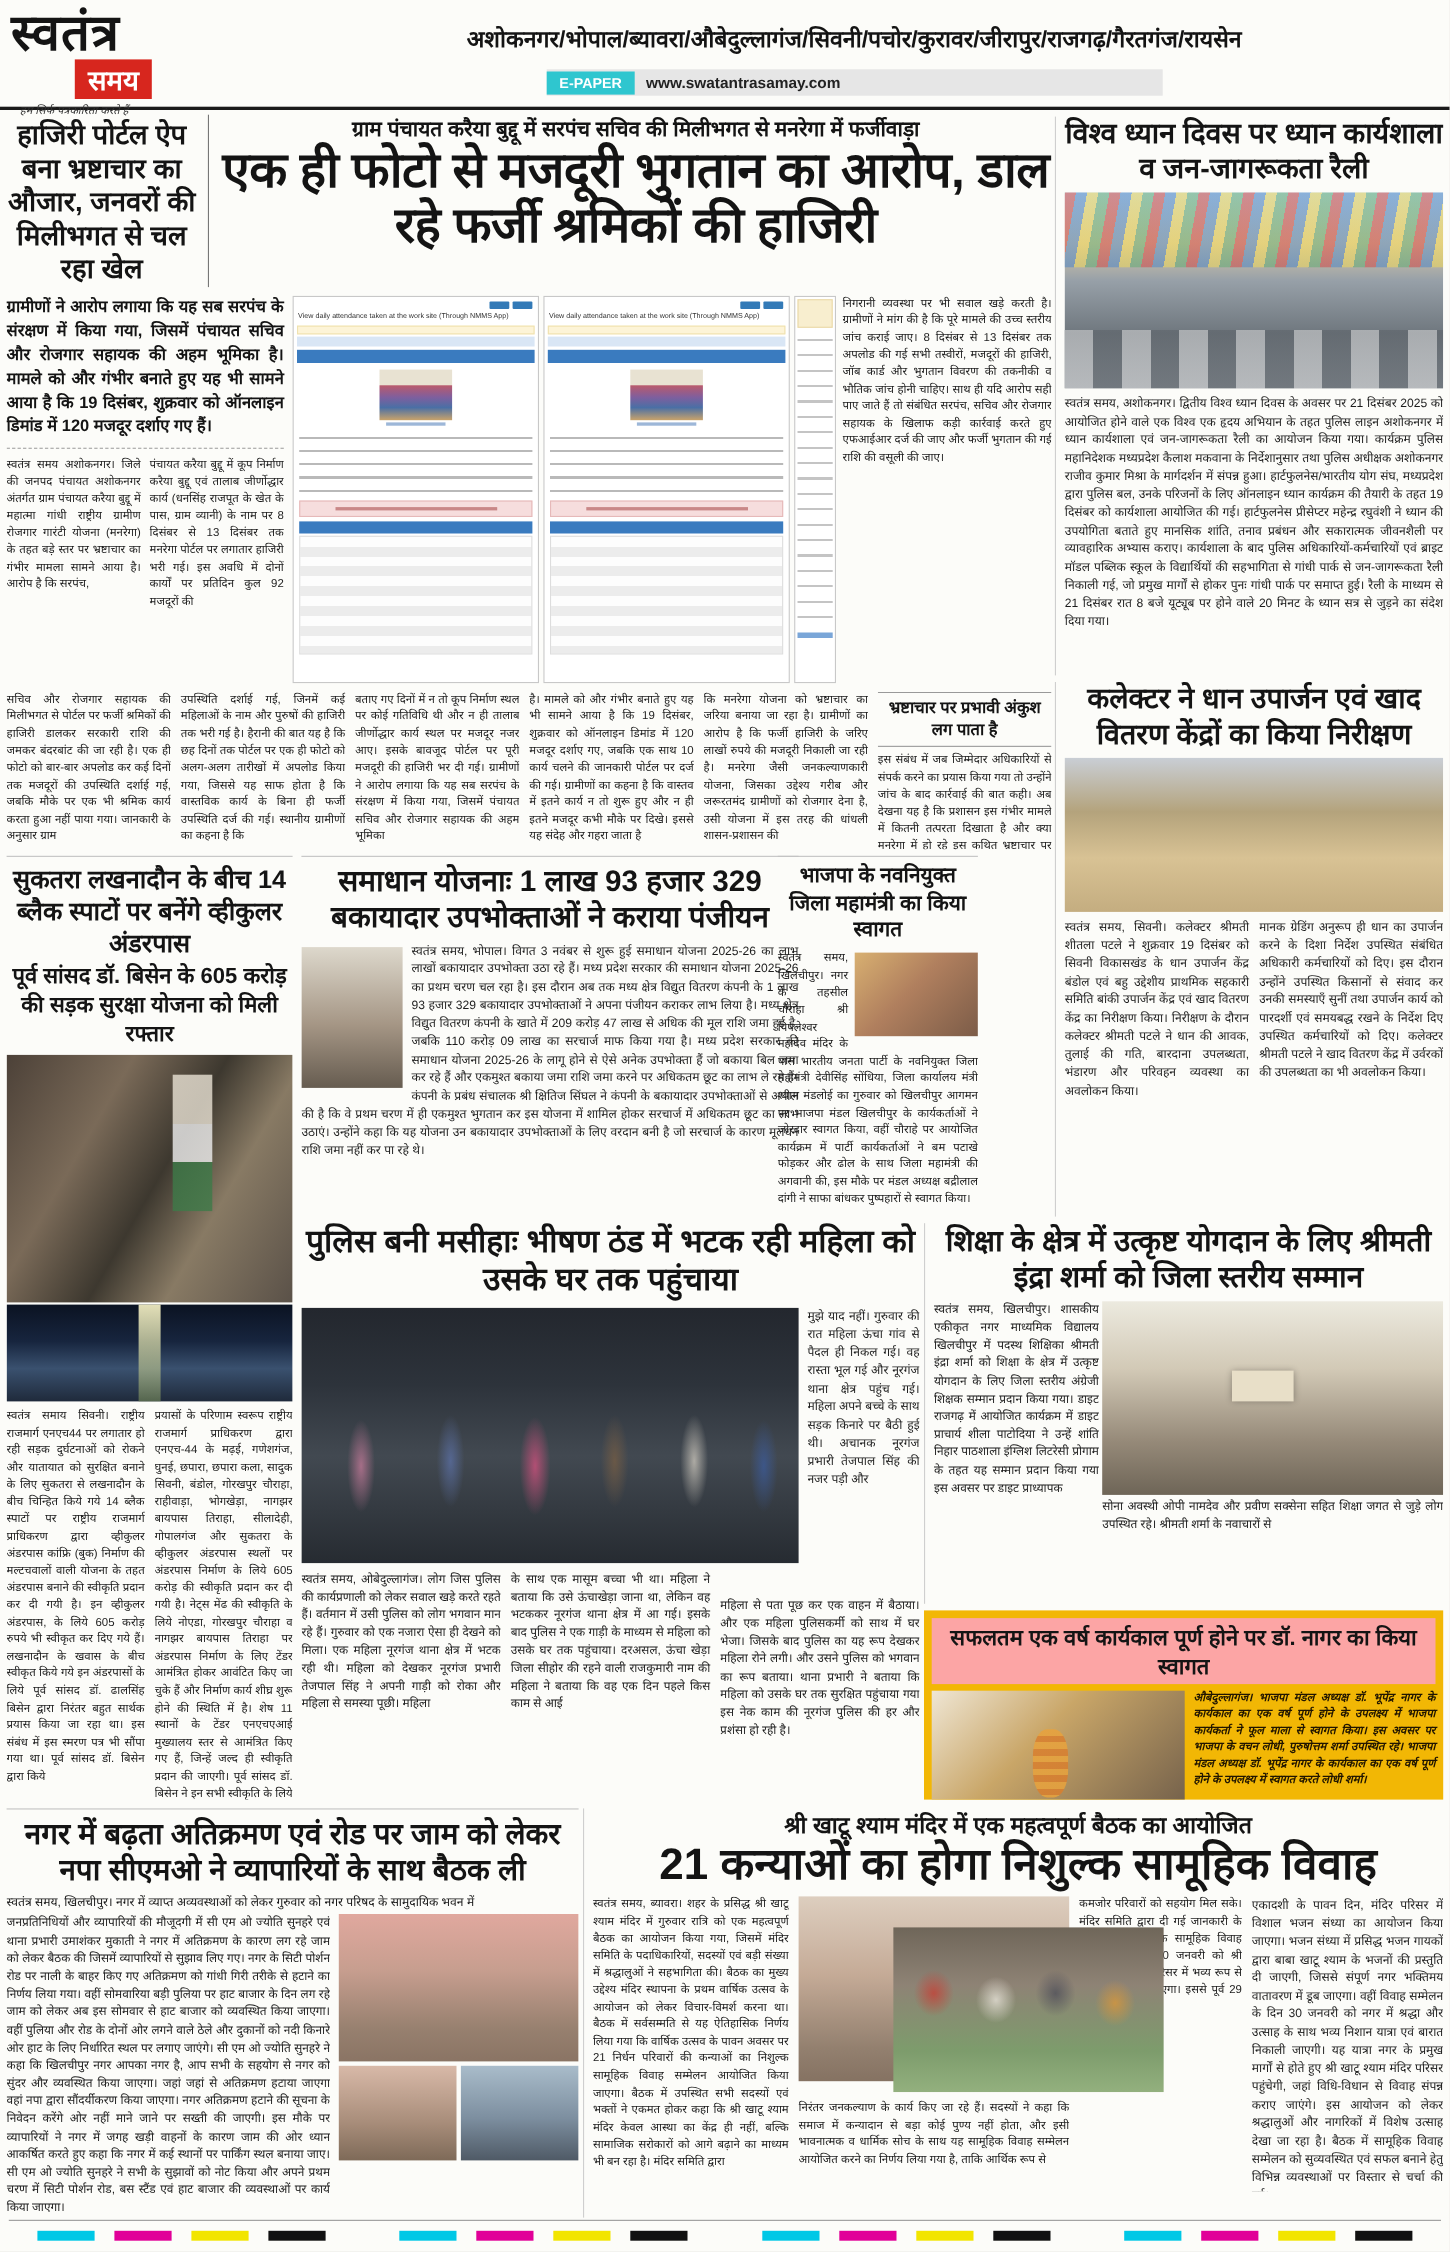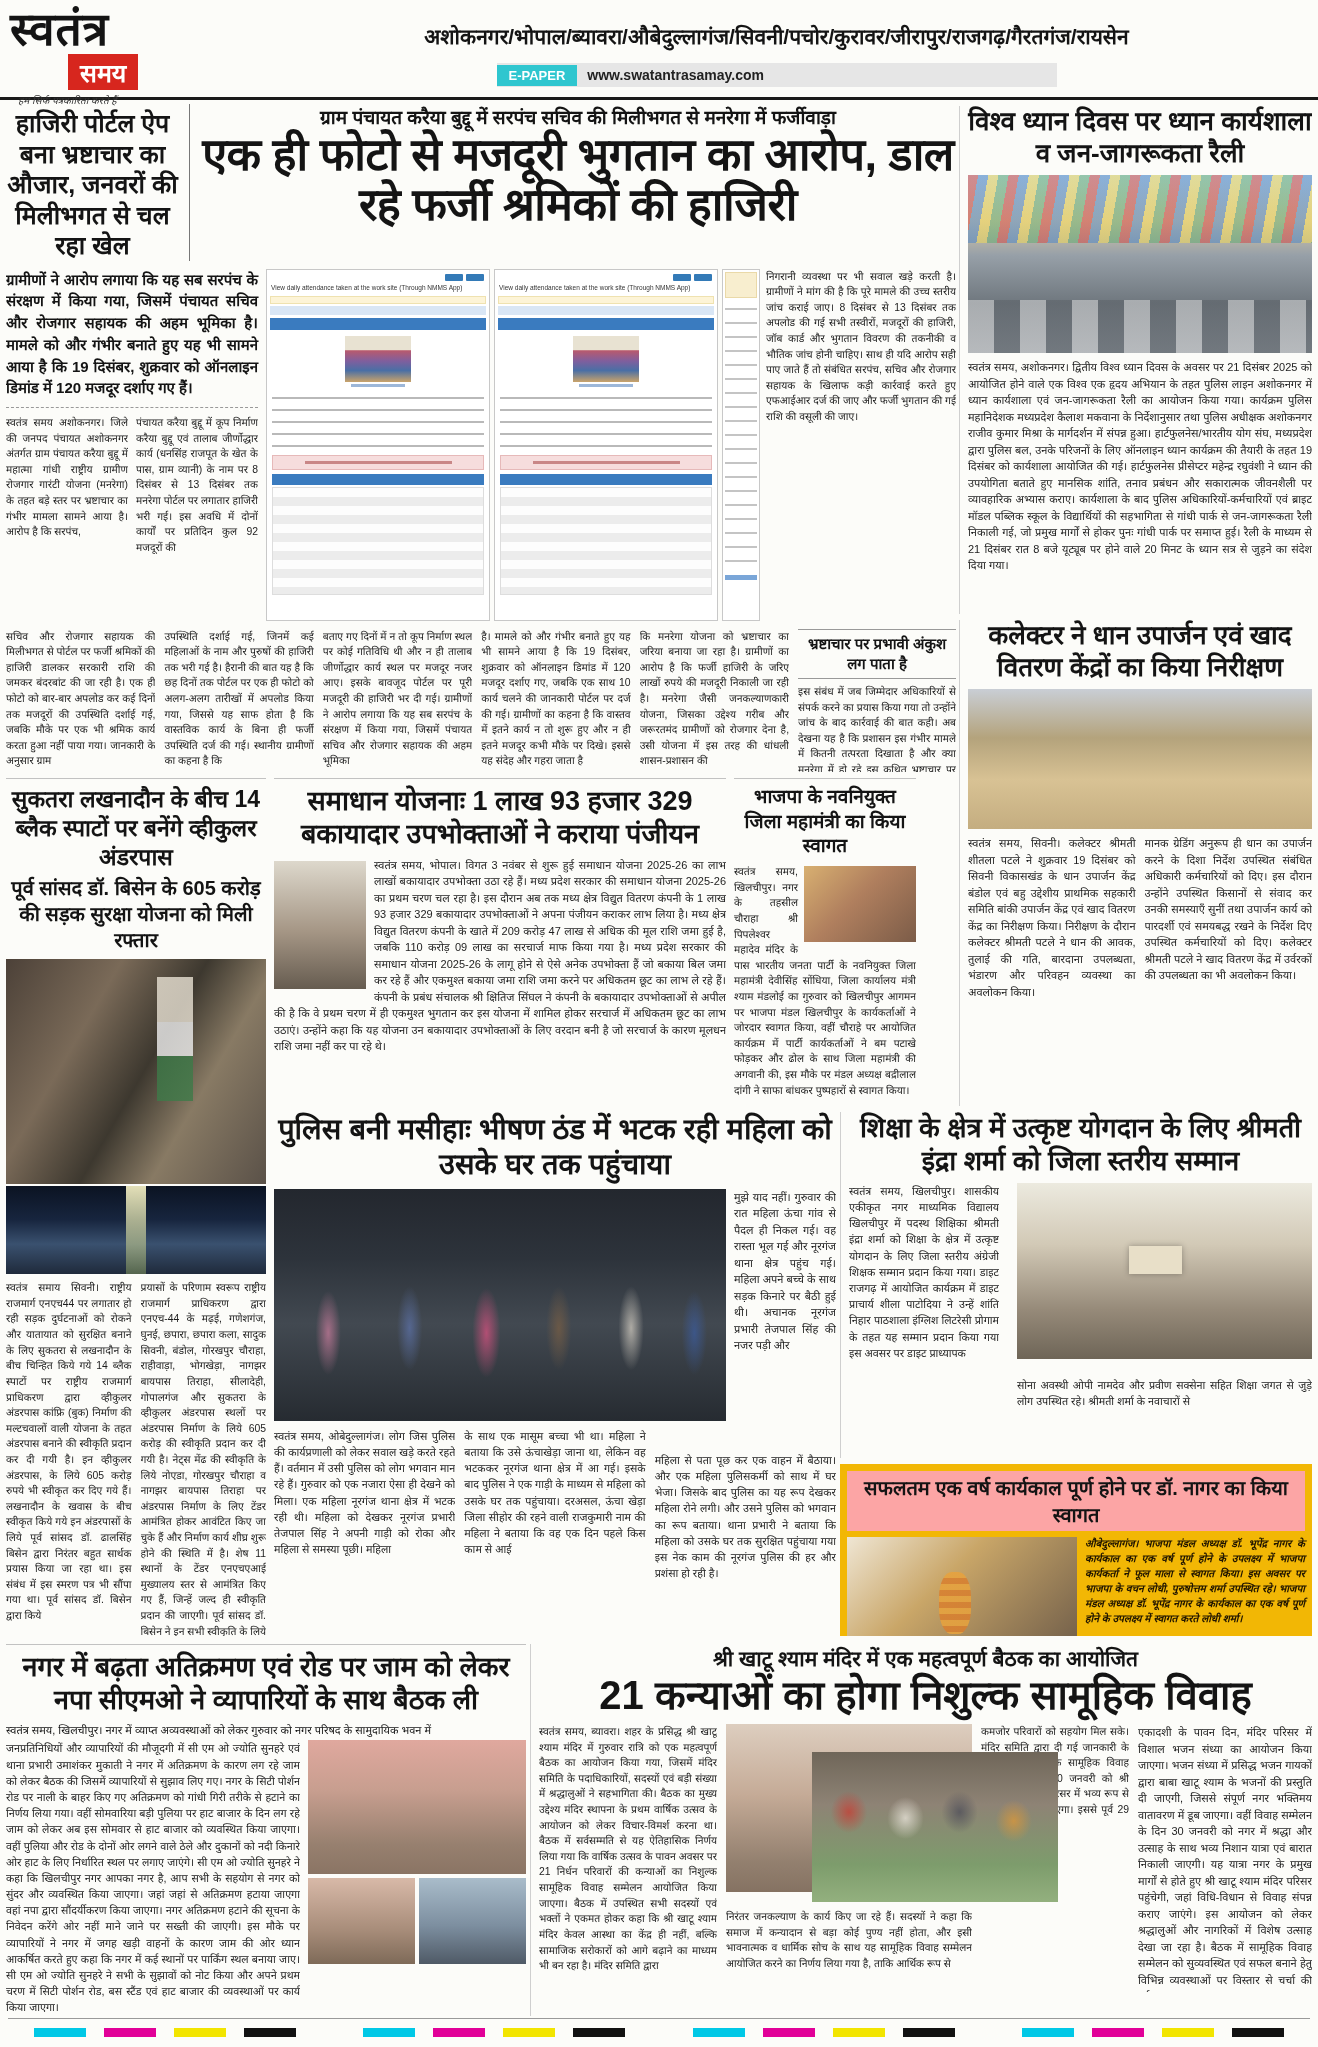--- a/index.html
+++ b/index.html
@@ -142,21 +142,21 @@
         radial-gradient(26px 30px at 82% 46%, rgba(215,150,60,.8), transparent 70%); }
 
   
   .po-row { display:flex; gap:8px; margin-top:6px; }
   .po-photo { width:452px; flex:none; }
   .po-side { flex:1; overflow:hidden; }
   .po-cols { display:flex; gap:9px; margin-top:7px; height:188px; }
   .po-cols > div { flex:1; overflow:hidden; }
 
   
-  .aw-grid { display:grid; grid-template-columns:150px 1fr; gap:18px; margin-top:5px; }
+  .aw-grid { display:grid; grid-template-columns:150px 1fr; gap:3px; margin-top:5px; }
   .aw-c1 { grid-row:1 / span 2; overflow:hidden; }
   .aw-cols { display:flex; gap:9px; height:78px; overflow:hidden; }
   .aw-cols > div { flex:1; }
 
   
   .ybox { background:#f2b705; padding:7px; }
   .ybox-head { background:#fca5a5; font-size:20px; font-weight:900; text-align:center; padding:3px 2px; margin-bottom:6px; }
   .ybox-row { display:flex; gap:8px; }
   .ybox-txt { font-size:10.3px; line-height:1.45; font-style:italic; font-weight:700; color:#201500; text-align:justify; }
 
@@ -310,21 +310,21 @@
   </div>
 
   <div class="abs hairline-t" style="left:274px; top:778px; width:452px; height:328px;">
     <div class="h-lg" style="font-size:27px;">समाधान योजनाः 1 लाख 93 हजार 329 बकायादार उपभोक्ताओं ने कराया पंजीयन</div>
     <div style="margin-top:6px;">
       <div class="photo ph-singhal"></div>
       <div class="body-txt" style="font-size:11px;">स्वतंत्र समय, भोपाल। विगत 3 नवंबर से शुरू हुई समाधान योजना 2025-26 का लाभ लाखों बकायादार उपभोक्ता उठा रहे हैं। मध्य प्रदेश सरकार की समाधान योजना 2025-26 का प्रथम चरण चल रहा है। इस दौरान अब तक मध्य क्षेत्र विद्युत वितरण कंपनी के 1 लाख 93 हजार 329 बकायादार उपभोक्ताओं ने अपना पंजीयन कराकर लाभ लिया है। मध्य क्षेत्र विद्युत वितरण कंपनी के खाते में 209 करोड़ 47 लाख से अधिक की मूल राशि जमा हुई है, जबकि 110 करोड़ 09 लाख का सरचार्ज माफ किया गया है। मध्य प्रदेश सरकार की समाधान योजना 2025-26 के लागू होने से ऐसे अनेक उपभोक्ता हैं जो बकाया बिल जमा कर रहे हैं और एकमुश्त बकाया जमा राशि जमा करने पर अधिकतम छूट का लाभ ले रहे हैं। कंपनी के प्रबंध संचालक श्री क्षितिज सिंघल ने कंपनी के बकायादार उपभोक्ताओं से अपील की है कि वे प्रथम चरण में ही एकमुश्त भुगतान कर इस योजना में शामिल होकर सरचार्ज में अधिकतम छूट का लाभ उठाएं। उन्होंने कहा कि यह योजना उन बकायादार उपभोक्ताओं के लिए वरदान बनी है जो सरचार्ज के कारण मूलधन राशि जमा नहीं कर पा रहे थे।</div>
     </div>
   </div>
 
-  <div class="abs hairline-t" style="left:734px; top:778px; width:182px; height:328px;">
+  <div class="abs hairline-t" style="left:707px; top:778px; width:182px; height:328px;">
     <div class="h-sub" style="font-weight:900; font-size:19px;">भाजपा के नवनियुक्त जिला महामंत्री का किया स्वागत</div>
     <div style="margin-top:5px;">
       <div class="photo ph-bjp"></div>
       <div class="body-txt">स्वतंत्र समय, खिलचीपुर। नगर के तहसील चौराहा श्री पिपलेश्वर महादेव मंदिर के पास भारतीय जनता पार्टी के नवनियुक्त जिला महामंत्री देवीसिंह सोंधिया, जिला कार्यालय मंत्री श्याम मंडलोई का गुरुवार को खिलचीपुर आगमन पर भाजपा मंडल खिलचीपुर के कार्यकर्ताओं ने जोरदार स्वागत किया, वहीं चौराहे पर आयोजित कार्यक्रम में पार्टी कार्यकर्ताओं ने बम पटाखे फोड़कर और ढोल के साथ जिला महामंत्री की अगवानी की, इस मौके पर मंडल अध्यक्ष बद्रीलाल दांगी ने साफा बांधकर पुष्पहारों से स्वागत किया।</div>
     </div>
   </div>
 
   <div class="abs" style="left:274px; top:1112px; width:562px; height:524px;">
     <div class="h-lg" style="font-size:29px;">पुलिस बनी मसीहाः भीषण ठंड में भटक रही महिला को उसके घर तक पहुंचाया</div>
     <div class="po-row">

